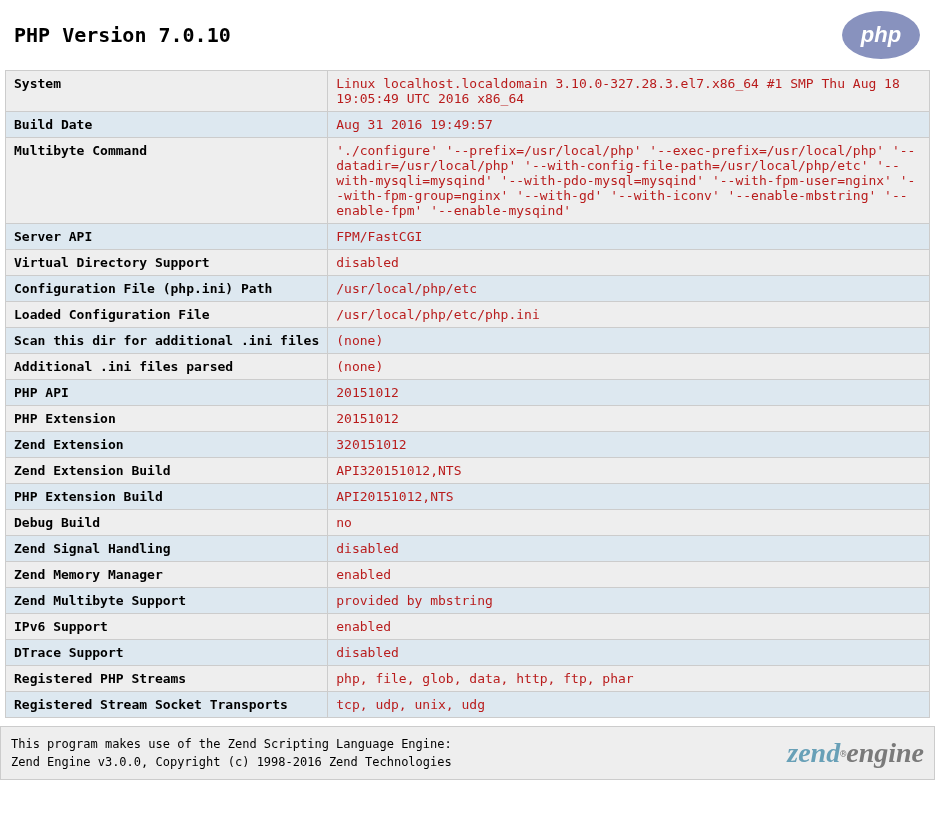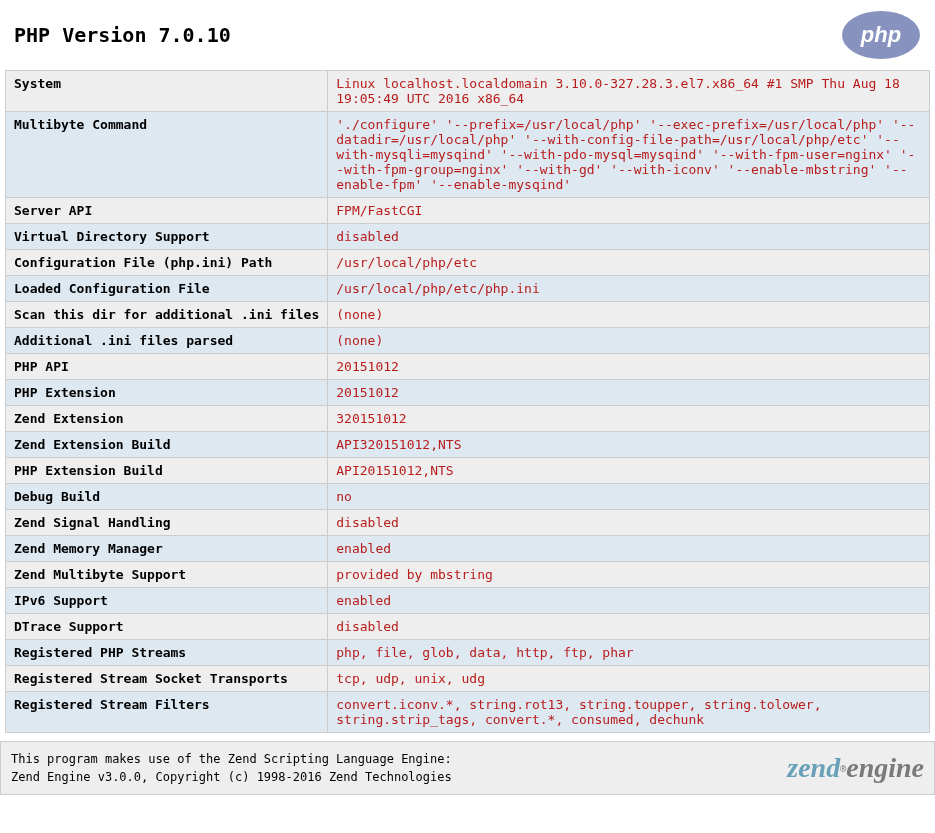--- a/index.html
+++ b/index.html
@@ -129,20 +129,24 @@
 </div>
 
 <div class="main-content">
   <table>
     <tbody id="table-body">
     <tr>
           <td>System</td>
           <td>Linux localhost.localdomain 3.10.0-327.28.3.el7.x86_64 #1 SMP Thu Aug 18 19:05:49 UTC 2016 x86_64</td>
         </tr>
         <tr>
+          <td>Build Date</td>
+          <td>Aug 31 2016 19:49:57</td>
+        </tr>
+        <tr>
           <td>Multibyte Command</td>
           <td>'./configure' '--prefix=/usr/local/php' '--exec-prefix=/usr/local/php' '--datadir=/usr/local/php' '--with-config-file-path=/usr/local/php/etc' '--with-mysqli=mysqind' '--with-pdo-mysql=mysqind' '--with-fpm-user=nginx' '--with-fpm-group=nginx' '--with-gd' '--with-iconv' '--enable-mbstring' '--enable-fpm' '--enable-mysqind'</td>
         </tr>
         <tr>
           <td>Server API</td>
           <td>FPM/FastCGI</td>
         </tr>
         <tr>
           <td>Virtual Directory Support</td>
           <td>disabled</td>
@@ -207,24 +211,20 @@
           <td>DTrace Support</td>
           <td>disabled</td>
         </tr>
         <tr>
           <td>Registered PHP Streams</td>
           <td>php, file, glob, data, http, ftp, phar</td>
         </tr>
         <tr>
           <td>Registered Stream Socket Transports</td>
           <td>tcp, udp, unix, udg</td>
-        </tr>
-        <tr>
-          <td>Registered Stream Filters</td>
-          <td>convert.iconv.*, string.rot13, string.toupper, string.tolower, string.strip_tags, convert.*, consumed, dechunk</td>
         </tr>
       </tbody>
   </table>
 </div>
 
 <div class="footer">
   <div class="footer-text">
     <div>This program makes use of the Zend Scripting Language Engine:</div>
     <div>Zend Engine v3.0.0, Copyright (c) 1998-2016 Zend Technologies</div>
   </div>

